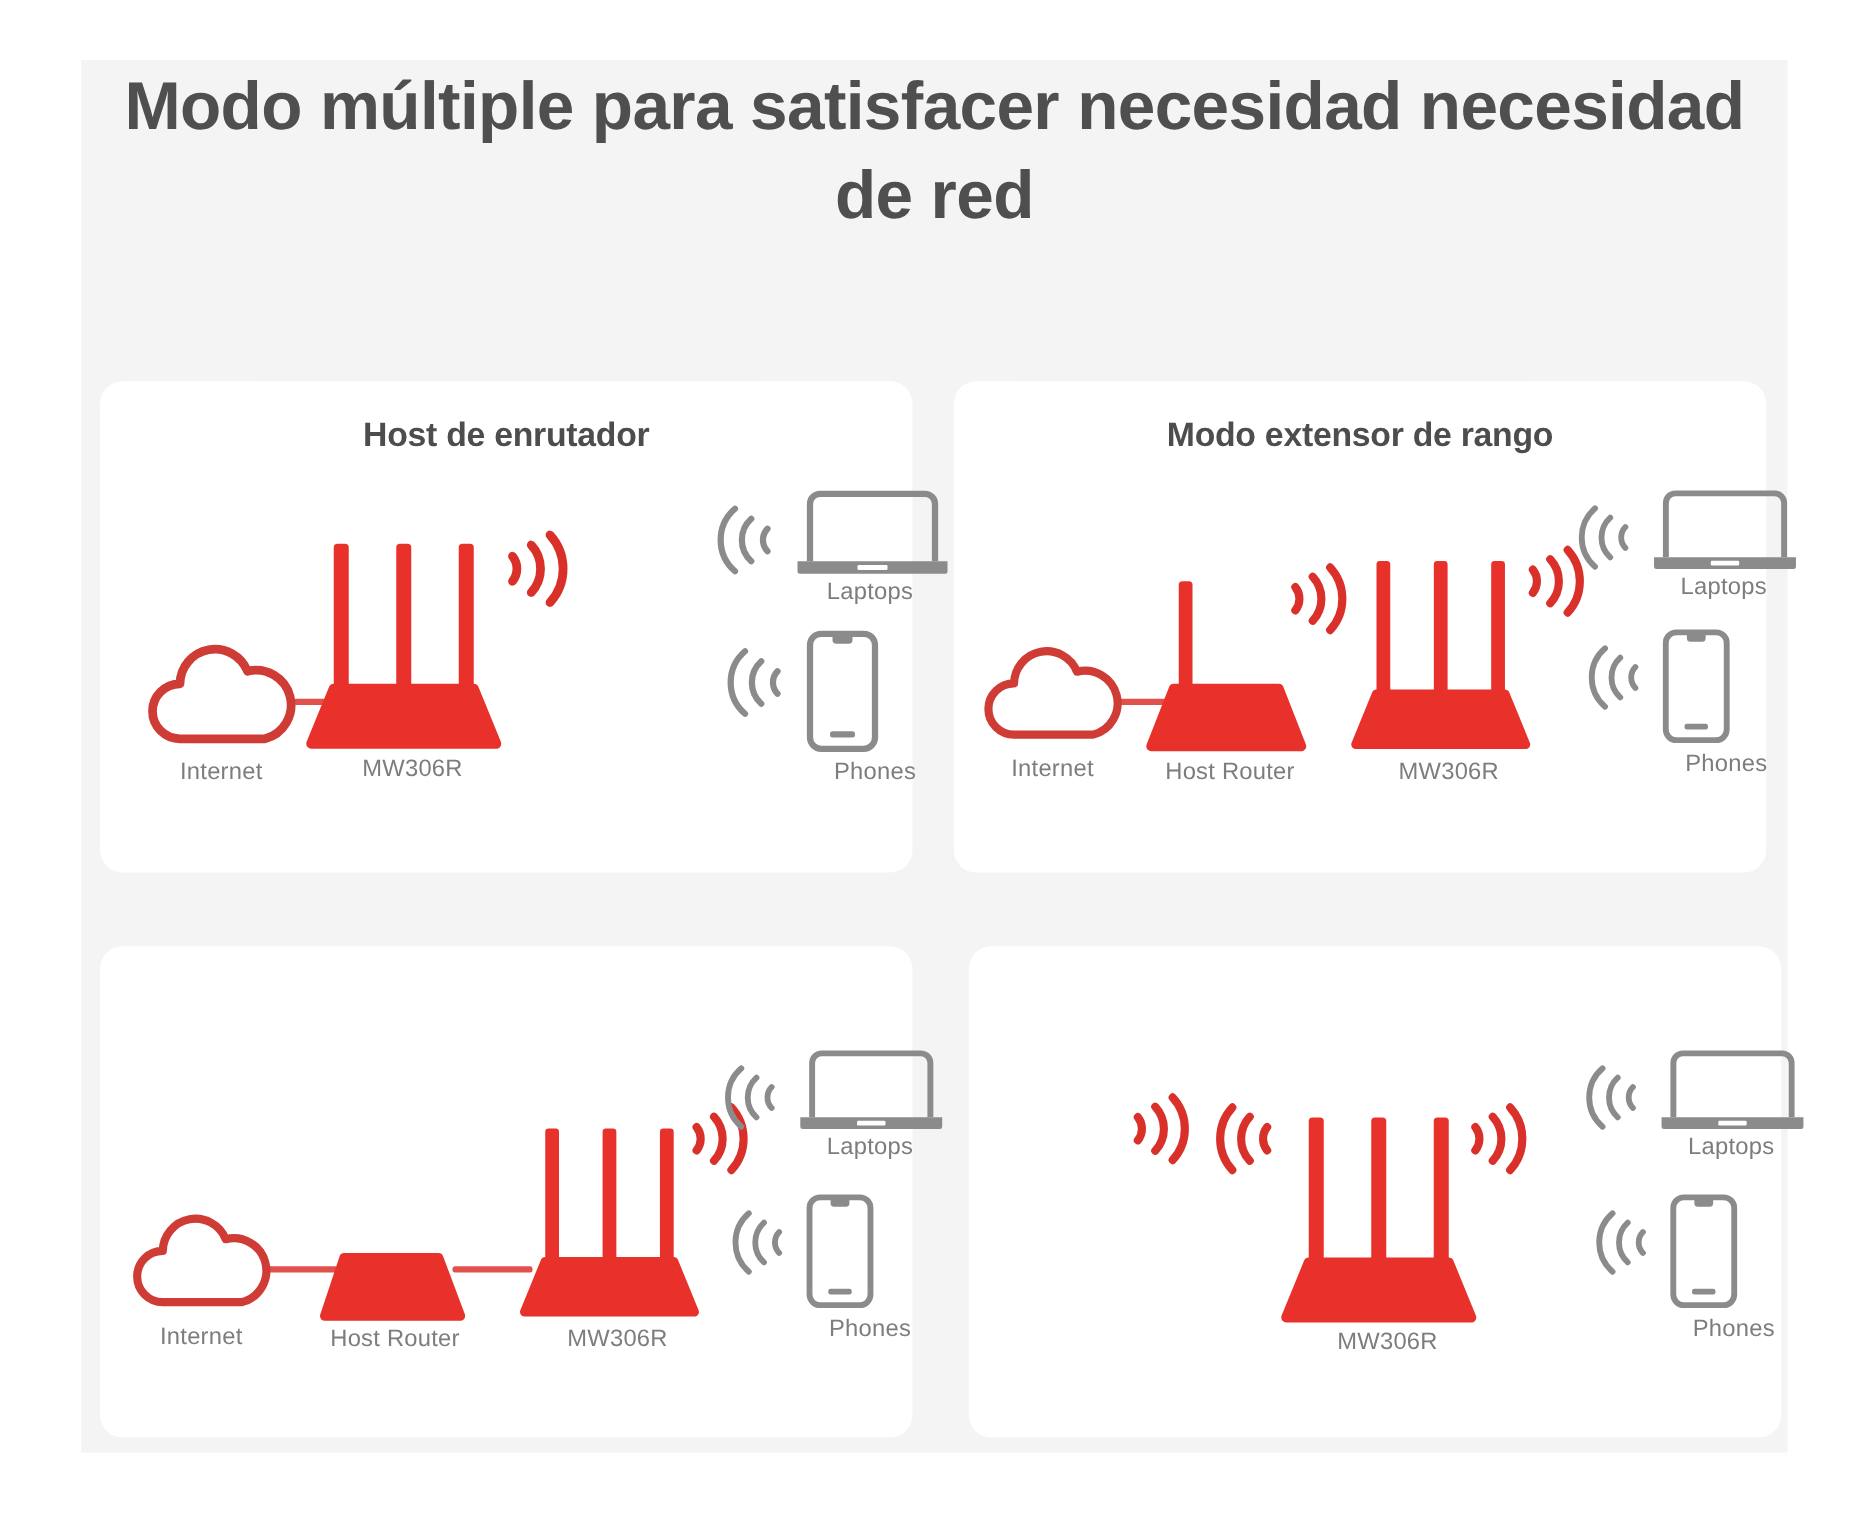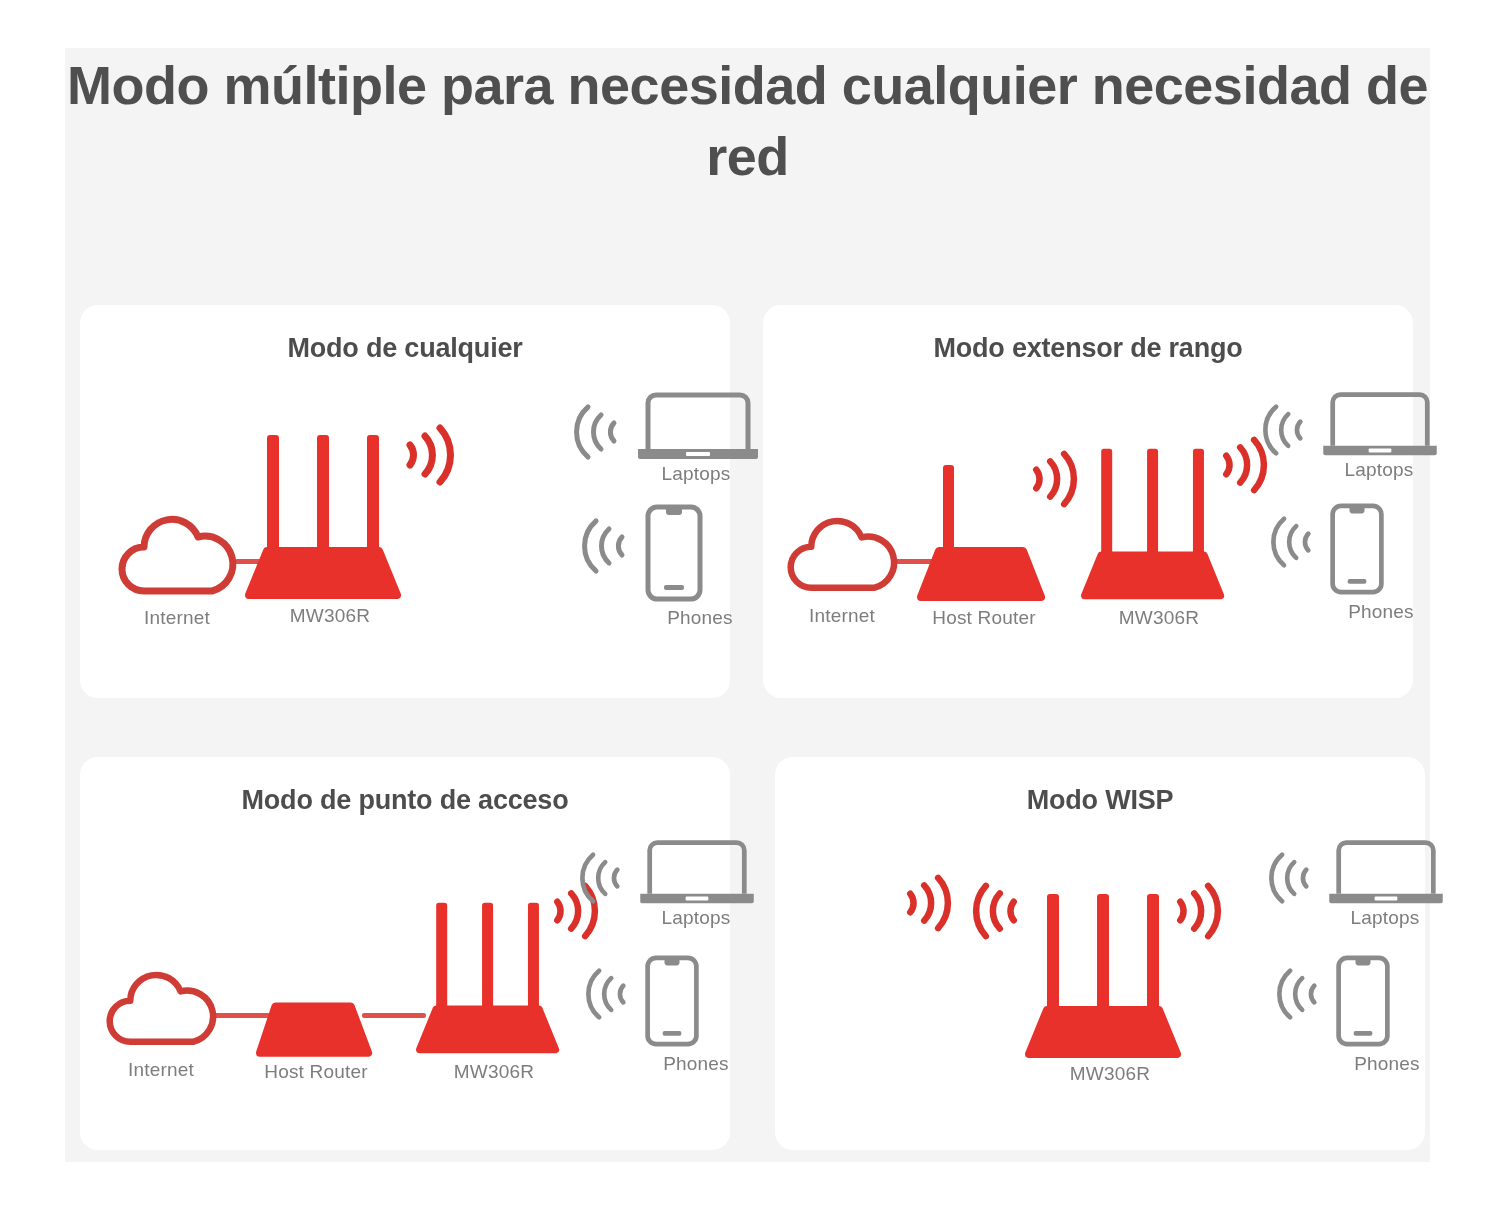--- a/index.html
+++ b/index.html
@@ -108,26 +108,26 @@
 
   svg { display: block; overflow: visible; }
 </style>
 </head>
 <body>
 
 <div id="page">
 
   <div id="content-area"></div>
 
-  <div id="page-title">Modo múltiple para necesidad cualquier necesidad de red</div>
+  <div id="page-title">Modo múltiple para satisfacer necesidad necesidad de red</div>
 
   <div id="cards">
 
     <div class="card c0">
-      <div class="card-title">Modo de cualquier</div>
+      <div class="card-title">Host de enrutador</div>
       <div class="stage">
 
         <div class="wire" style="left:155px; top:180px; width:85px;"></div>
 
         <div class="node" style="left:38px; top:132px;">
           <svg width="118" height="92" viewBox="0 0 118 92">
             <path d="M26 80 A22 22 0 0 1 26 36 A28 28 0 0 1 80 26 A21 21 0 0 1 94 80 Z" fill="none" stroke="#cf3b35" stroke-width="7" stroke-linejoin="round"></path>
           </svg>
           <div class="node-label" style="top:96px;">Internet</div>
         </div>
@@ -267,21 +267,20 @@
             <path d="M24 4 L40 4 L40 9 A3 3 0 0 1 37 12 L27 12 A3 3 0 0 1 24 9 Z" fill="#8b8b8b"></path>
             <rect x="22" y="82" width="20" height="5" rx="2" fill="#8b8b8b"></rect>
           </svg>
           <div class="node-label" style="left:100px; top:100px;">Phones</div>
         </div>
 
       </div>
     </div>
 
     <div class="card c2">
-      <div class="card-title">Modo de punto de acceso</div>
       <div class="stage">
 
         <div class="wire" style="left:132px; top:182px; width:58px;"></div>
         <div class="wire" style="left:282px; top:182px; width:64px;"></div>
 
         <div class="node" style="left:26px; top:134px;">
           <svg width="110" height="90" viewBox="0 0 118 92">
             <path d="M26 80 A22 22 0 0 1 26 36 A28 28 0 0 1 80 26 A21 21 0 0 1 94 80 Z" fill="none" stroke="#cf3b35" stroke-width="7" stroke-linejoin="round"></path>
           </svg>
           <div class="node-label" style="top:94px;">Internet</div>
@@ -343,21 +342,20 @@
             <path d="M24 4 L40 4 L40 9 A3 3 0 0 1 37 12 L27 12 A3 3 0 0 1 24 9 Z" fill="#8b8b8b"></path>
             <rect x="22" y="82" width="20" height="5" rx="2" fill="#8b8b8b"></rect>
           </svg>
           <div class="node-label" style="left:100px; top:100px;">Phones</div>
         </div>
 
       </div>
     </div>
 
     <div class="card c3">
-      <div class="card-title">Modo WISP</div>
       <div class="stage">
 
 
         <div class="node" style="left:126px; top:38px;">
           <svg width="52" height="68" viewBox="0 0 56 72">
             <g fill="none" stroke="#d9302a" stroke-width="7" stroke-linecap="round">
               <path d="M10 26 A16 16 0 0 1 10 46"></path>
               <path d="M25 17 A28 28 0 0 1 25 55"></path>
               <path d="M40 9 A40 40 0 0 1 40 63"></path>
             </g>

